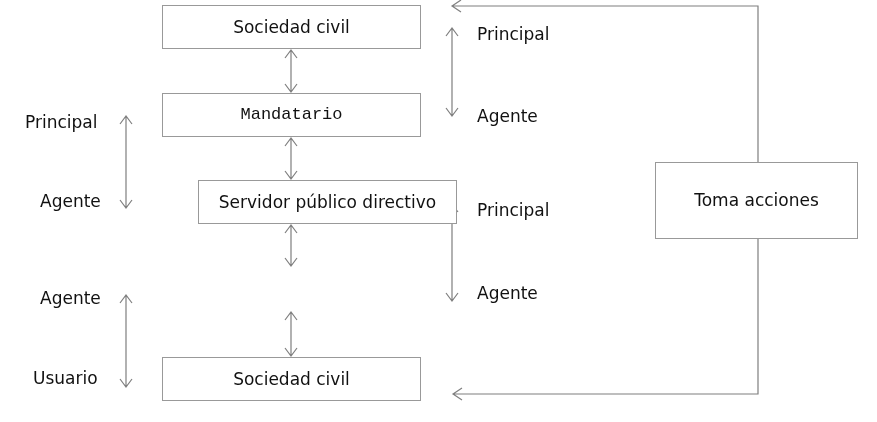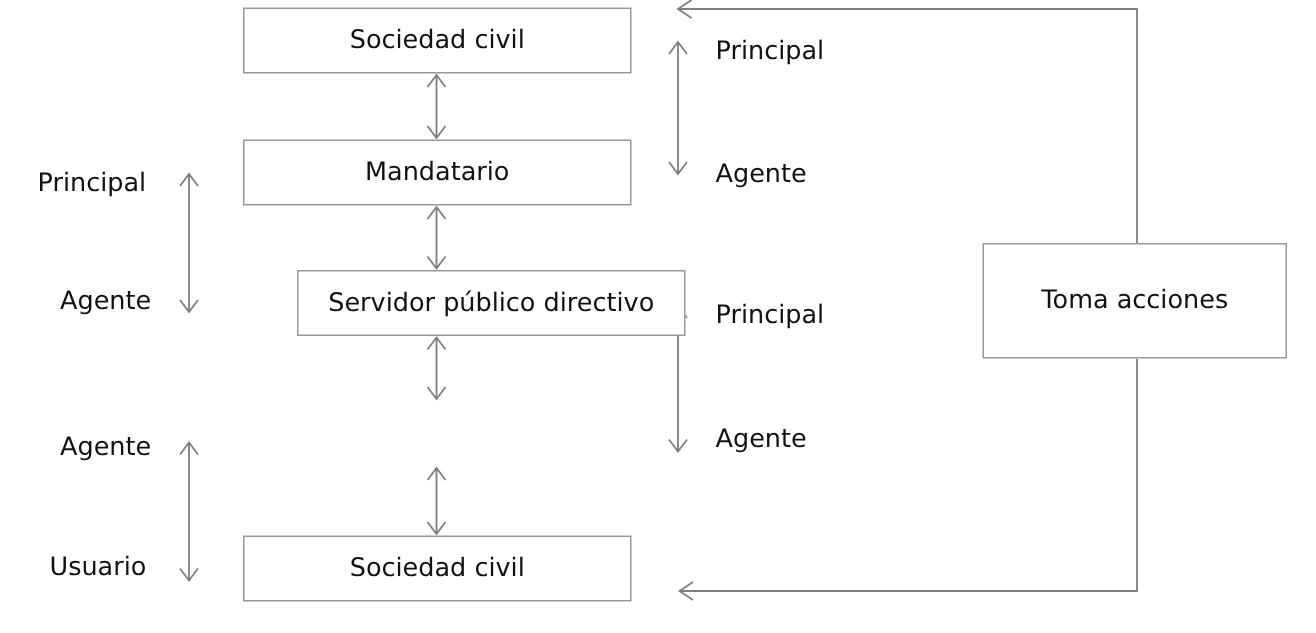--- a/index.html
+++ b/index.html
@@ -38,21 +38,21 @@
     border: 1px solid #999999;
     background: #ffffff;
     display: flex;
     align-items: center;
     justify-content: center;
     font-size: 17px;
     line-height: 20px;
     white-space: nowrap;
   }
   .box-1 { top: 5px; }
-  .box-2 { top: 93px; }
+  .box-2 { top: 93px; font-family: Liberation Mono, monospace; }
   .box-3 { top: 180px; margin-left: 36px; }
   .box-4 { top: 267px; }
   .box-5 { top: 357px; }
   .control-box {
     position: absolute;
     left: 655px;
     top: 162px;
     width: 203px;
     height: 77px;
     box-sizing: border-box;

